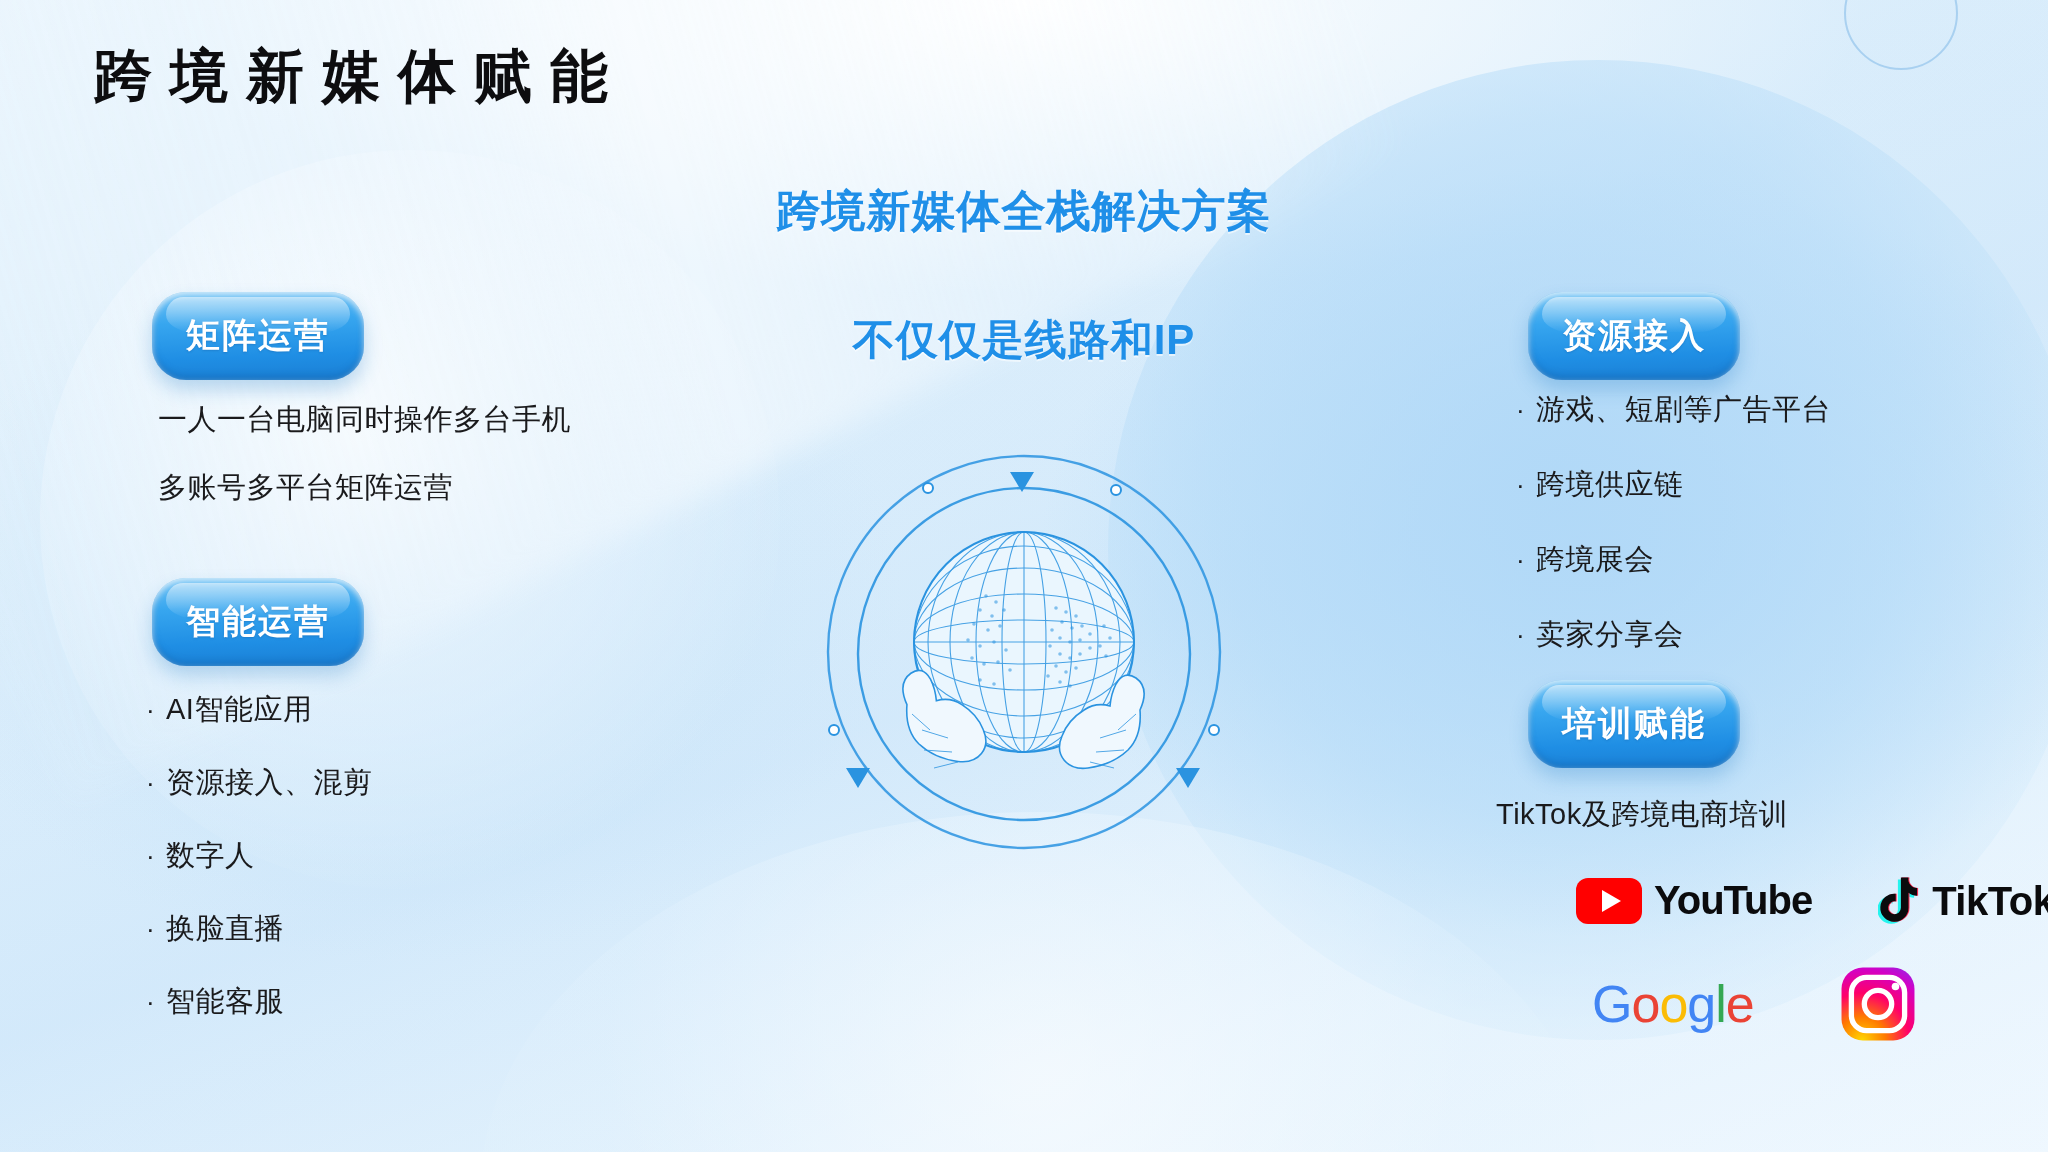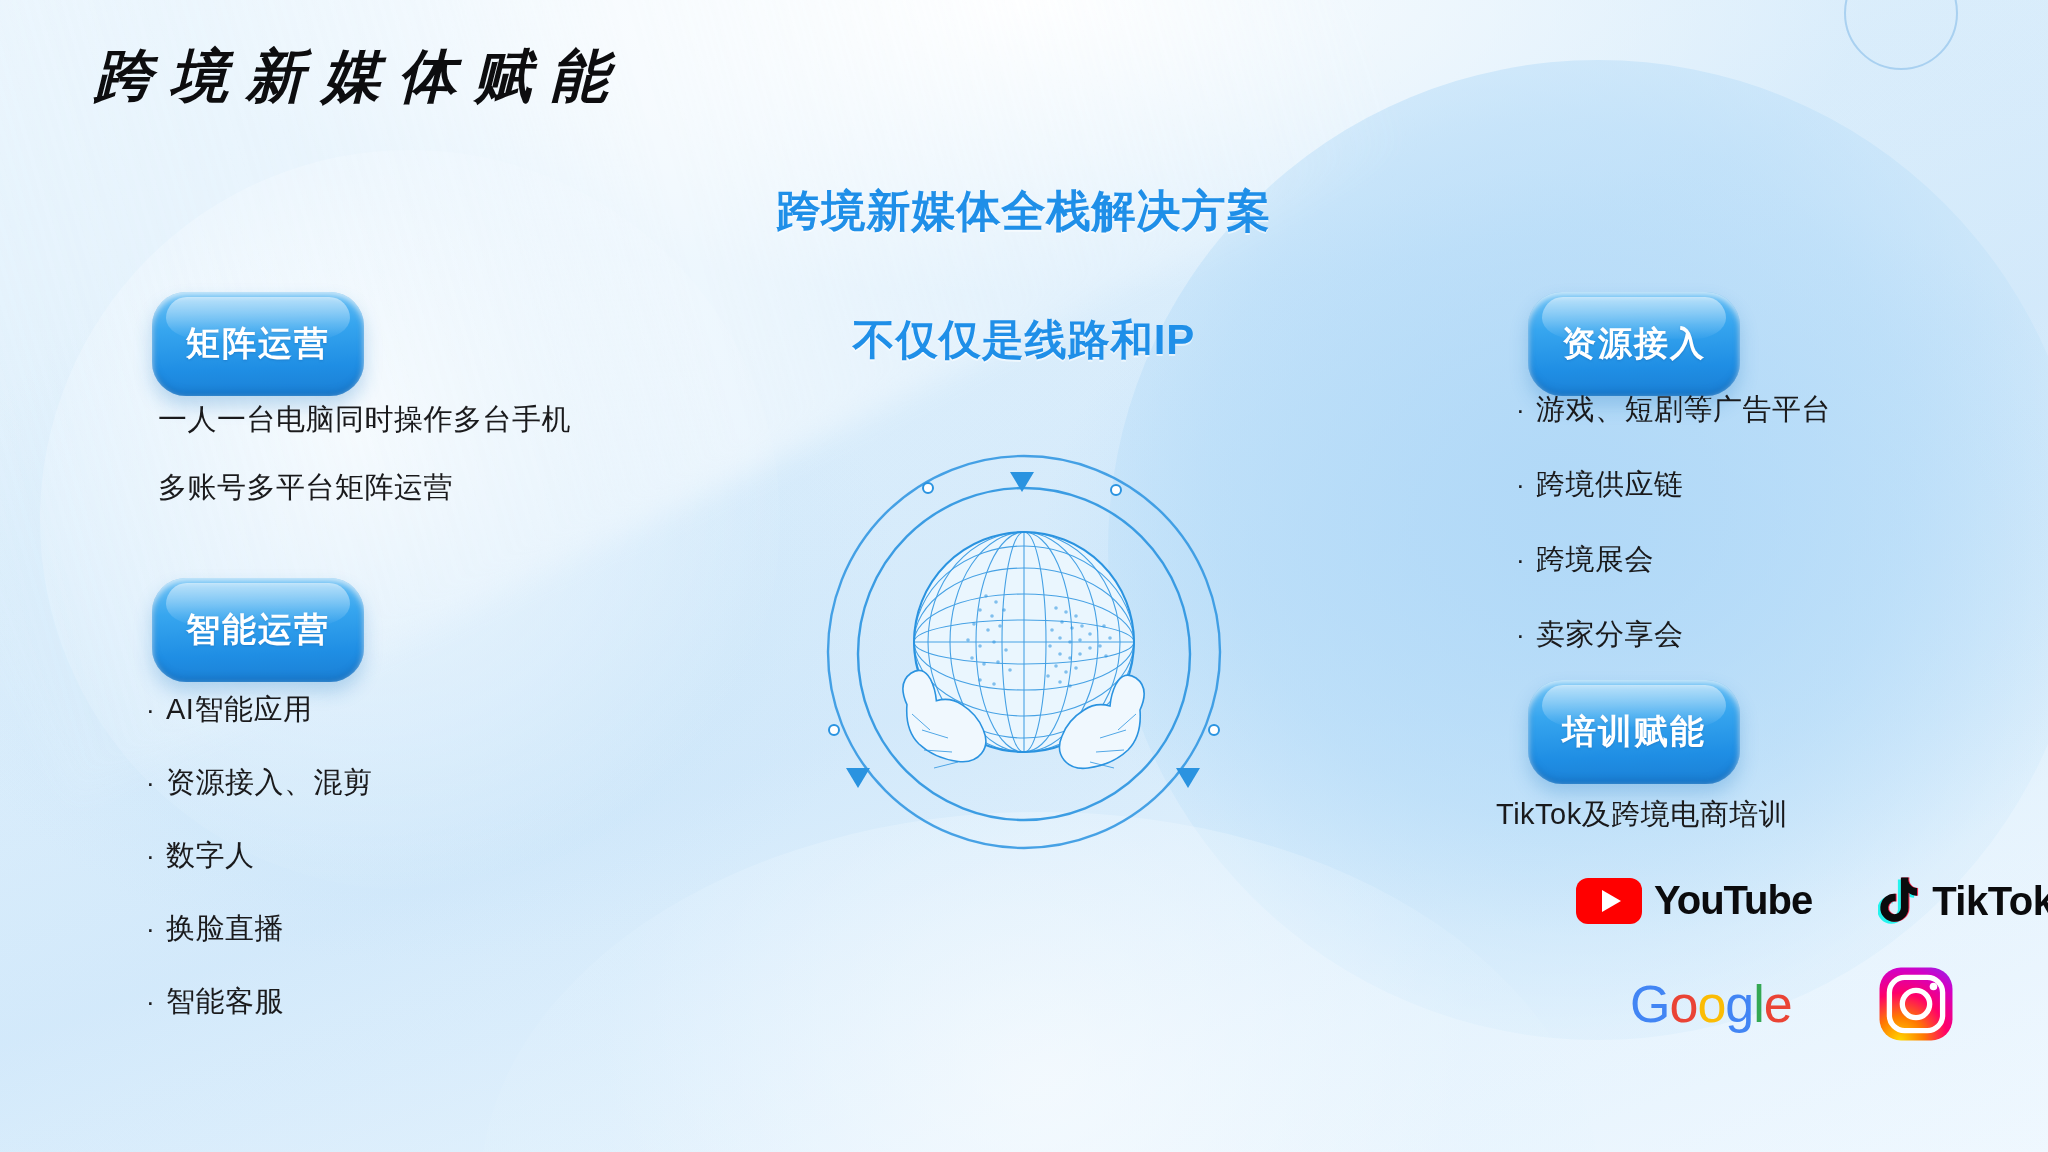--- a/index.html
+++ b/index.html
@@ -62,21 +62,20 @@
   
   .main-title {
     position: absolute;
     left: 94px; top: 38px;
     font-size: 58px;
     font-weight: 800;
     letter-spacing: 18px;
     color: #0d0d0f;
     white-space: nowrap;
     font-family: "Liberation Sans", "DejaVu Sans", sans-serif;
-    font-style: italic;
   }
 
   
   .center-head {
     position: absolute;
     left: 0; right: 0;
     text-align: center;
     color: #1f8fe8;
     font-weight: 800;
     white-space: nowrap;
@@ -86,21 +85,21 @@
   .center-head.h2 { top: 312px; font-size: 42px; letter-spacing: 1px; }
   .center-head.h1 .inner, .center-head.h2 .inner { display:inline-block; }
 
   
   .pill {
     position: absolute;
     display: flex;
     align-items: center;
     justify-content: center;
     height: 80px;
-    padding: 12px 34px;
+    padding: 4px 34px;
     border-radius: 34px;
     color: #ffffff;
     font-size: 34px;
     font-weight: 800;
     letter-spacing: 2px;
     white-space: nowrap;
     background: linear-gradient(178deg, #6ec2f5 0%, #37a6ef 34%, #1f8ee4 72%, #1b7fd4 100%);
     box-shadow:
       0 10px 18px rgba(40,130,200,0.28),
       inset 0 3px 6px rgba(255,255,255,0.75),
@@ -285,21 +284,21 @@
     <div class="tt-logo">
       <svg width="44" height="50" viewBox="0 0 44 50">
         <path d="M30.5 1.5h-7.6v30.3a6.4 6.4 0 1 1-5.2-6.3v-7.8a14.1 14.1 0 1 0 12.8 14v-15c2.4 1.9 5.4 3 8.6 3.1V12a8.7 8.7 0 0 1-8.6-10.5z" fill="#25F4EE" transform="translate(-3,2)"></path>
         <path d="M30.5 1.5h-7.6v30.3a6.4 6.4 0 1 1-5.2-6.3v-7.8a14.1 14.1 0 1 0 12.8 14v-15c2.4 1.9 5.4 3 8.6 3.1V12a8.7 8.7 0 0 1-8.6-10.5z" fill="#FE2C55" transform="translate(1,0)"></path>
         <path d="M30.5 1.5h-7.6v30.3a6.4 6.4 0 1 1-5.2-6.3v-7.8a14.1 14.1 0 1 0 12.8 14v-15c2.4 1.9 5.4 3 8.6 3.1V12a8.7 8.7 0 0 1-8.6-10.5z" fill="#0b0b0d"></path>
       </svg>
       <div class="tt-text">TikTok</div>
     </div>
   </div>
 
-  <div class="logo-row" style="left:1592px; top:966px; gap:86px;margin-left:38px;">
+  <div class="logo-row" style="left:1592px; top:966px; gap:86px;">
     <div class="g-logo">
       <span>G</span><span>o</span><span>o</span><span>g</span><span>l</span><span>e</span>
     </div>
     <svg class="ig-logo" viewBox="0 0 100 100">
       <defs>
         <radialGradient id="igGrad" cx="28%" cy="100%" r="130%">
           <stop offset="0%" stop-color="#FFD600"></stop>
           <stop offset="25%" stop-color="#FF7A00"></stop>
           <stop offset="50%" stop-color="#FF0069"></stop>
           <stop offset="75%" stop-color="#D300C5"></stop>

